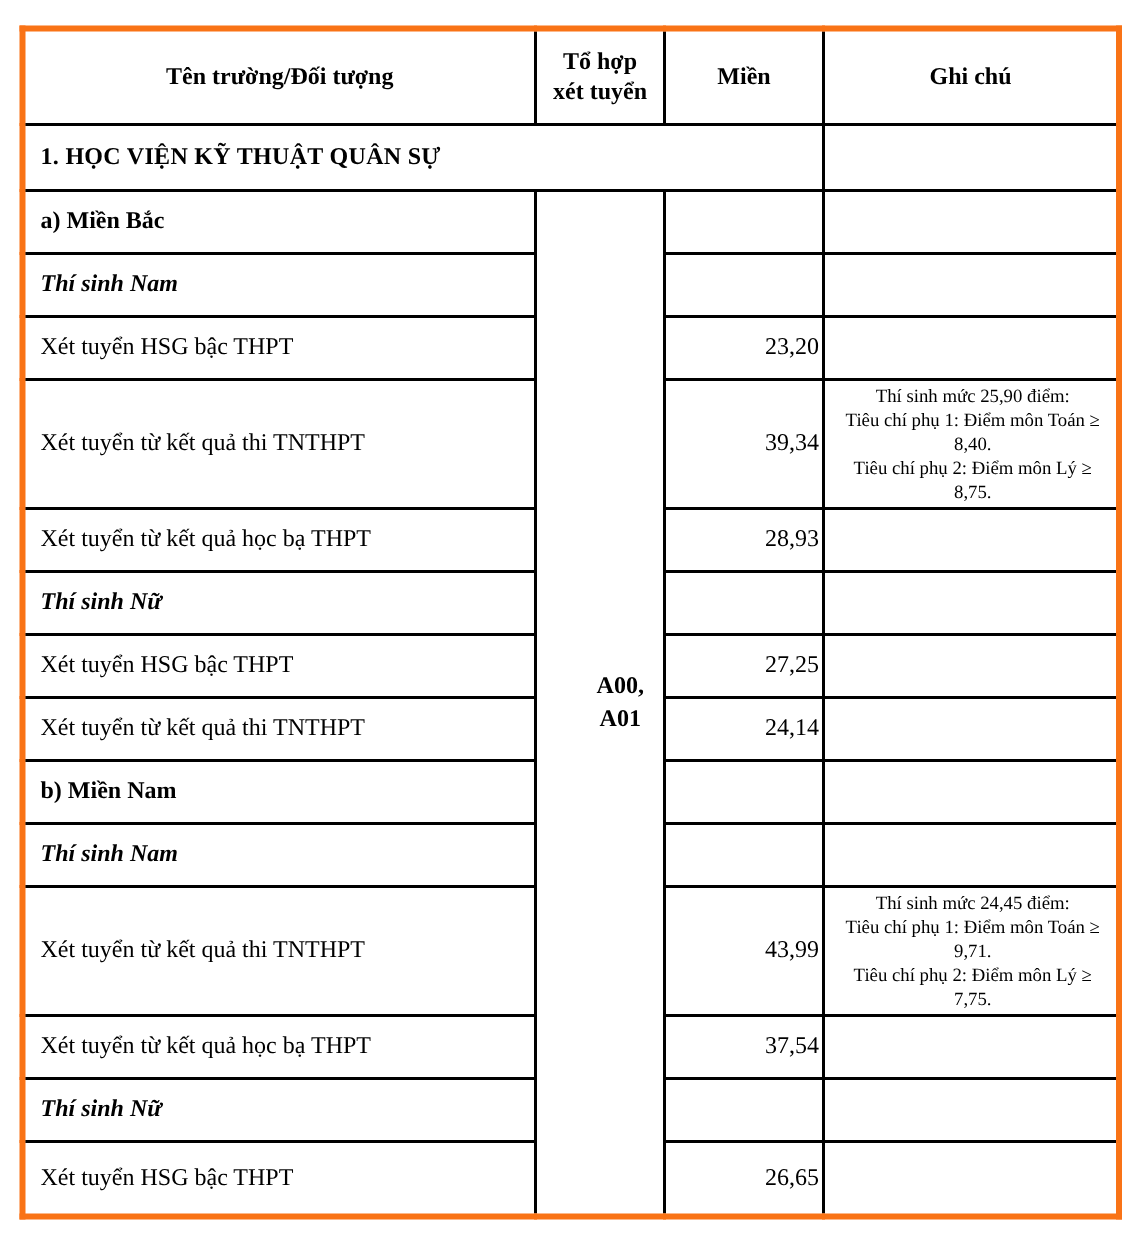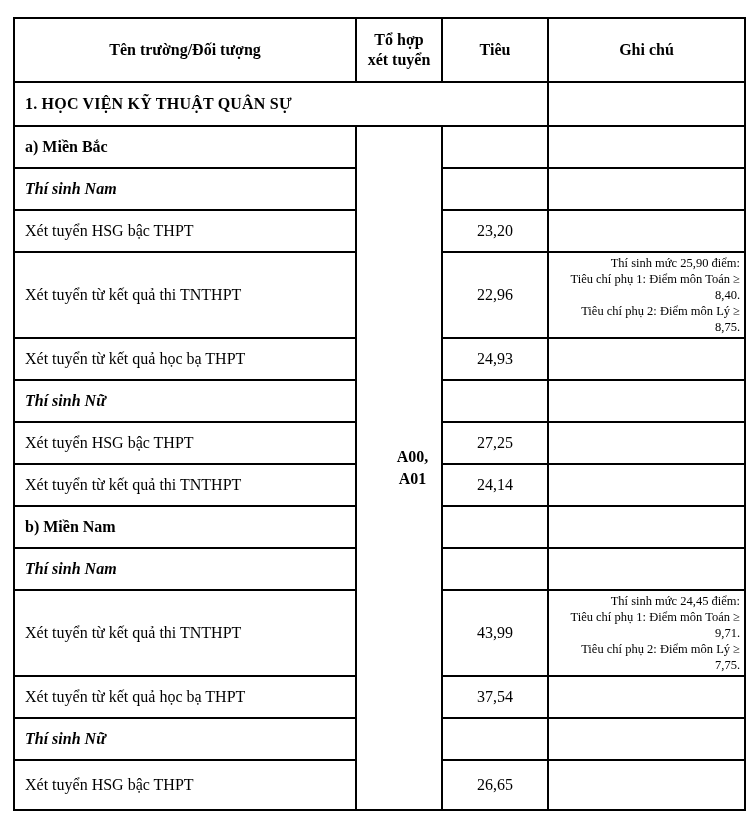--- a/index.html
+++ b/index.html
@@ -12,21 +12,21 @@
     height: 838px;
     font-family: "Liberation Serif", "DejaVu Serif", serif;
     color: #000;
     overflow: hidden;
   }
   table.score-table {
     border-collapse: collapse;
     table-layout: fixed;
     width: 731px;
     margin: 17px 0 0 13px;
-    border: 2px solid #f97316;
+    border: 4px solid #f97316;
   }
   .score-table td, .score-table th {
     border: 2px solid #000;
     vertical-align: middle;
     overflow: hidden;
     padding-left: 28px;
   }
   tr.h-row { height: 64px; }
   tr.r-group { height: 44px; }
   tr.r-std { height: 42px; }
@@ -59,26 +59,26 @@
   .subsection { font-weight: bold; font-style: italic; margin-left: 19px; }
   td.combo-cell {
     font-size: 16px;
     font-weight: bold;
     text-align: center;
     white-space: pre-line;
     line-height: 1.35;
   }
   td.score-cell {
     font-size: 16px;
-    text-align: center;
-    padding: 0 16px;
+    text-align: right;
+    padding: 0 2px;
   }
   td.note-cell {
     font-size: 12.5px;
-    text-align: right;
+    text-align: center;
     vertical-align: top;
     padding: 2px 4px 2px 7px;
     line-height: 1.28;
     white-space: pre-line;
   }
 </style>
 </head>
 <body>
 
 <table class="score-table">
@@ -87,21 +87,21 @@
     <col style="width:86px">
     <col style="width:106px">
     <col style="width:197px">
   </colgroup>
 
   <tbody>
       <tr class="h-row">
     <th class="col-h">Tên trường/Đối tượng</th>
     <th class="col-h">Tổ hợp
 xét tuyển</th>
-    <th class="col-h">Tiêu</th>
+    <th class="col-h">Miền</th>
     <th class="col-h col-h-small">Ghi chú</th>
   </tr>
 
   <tr class="r-group">
     <td class="name-cell group-cell" colspan="3">1. HỌC VIỆN KỸ THUẬT QUÂN SỰ</td>
     <td class="note-cell"></td>
   </tr>
 
   <tr class="r-std">
     <td class="name-cell section">a) Miền Bắc</td>
@@ -118,29 +118,29 @@
   </tr>
 
   <tr class="r-std">
     <td class="name-cell">Xét tuyển HSG bậc THPT</td>
     <td class="score-cell">23,20</td>
     <td class="note-cell"></td>
   </tr>
 
   <tr class="r-tall">
     <td class="name-cell">Xét tuyển từ kết quả thi TNTHPT</td>
-    <td class="score-cell">22,96</td>
+    <td class="score-cell">39,34</td>
     <td class="note-cell">Thí sinh mức 25,90 điểm:
 Tiêu chí phụ 1: Điểm môn Toán ≥ 8,40.
 Tiêu chí phụ 2: Điểm môn Lý ≥ 8,75.</td>
   </tr>
 
   <tr class="r-std">
     <td class="name-cell">Xét tuyển từ kết quả học bạ THPT</td>
-    <td class="score-cell">24,93</td>
+    <td class="score-cell">28,93</td>
     <td class="note-cell"></td>
   </tr>
 
   <tr class="r-std">
     <td class="name-cell subsection">Thí sinh Nữ</td>
     <td class="score-cell"></td>
     <td class="note-cell"></td>
   </tr>
 
   <tr class="r-std">

